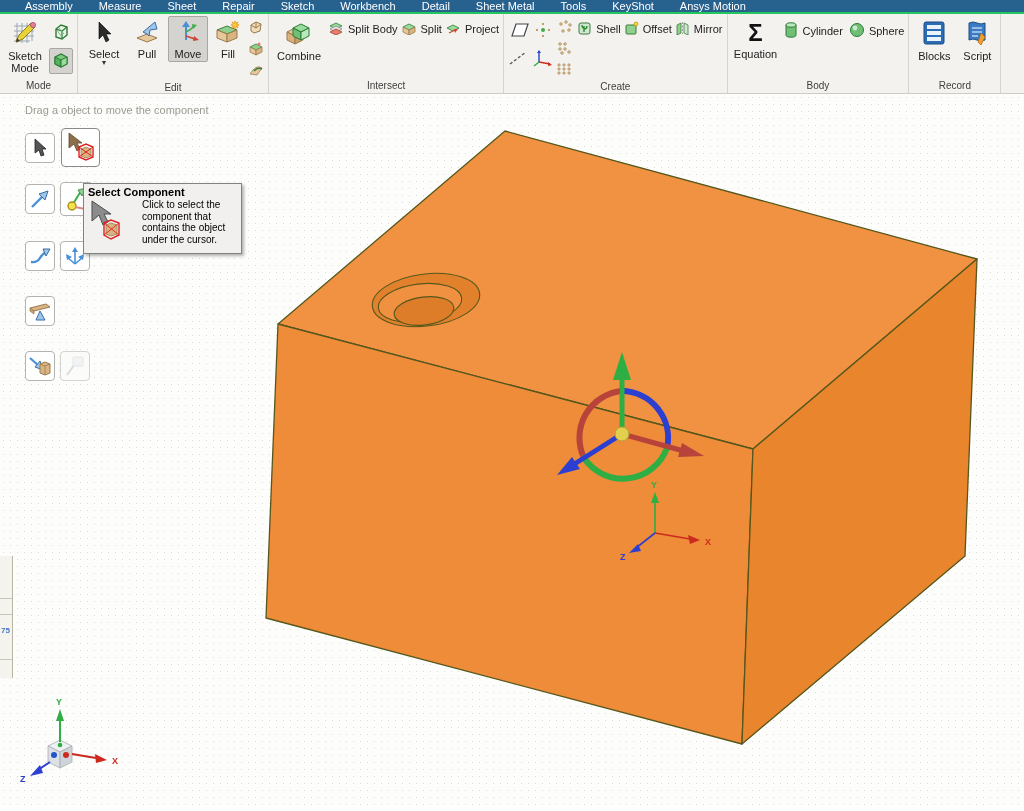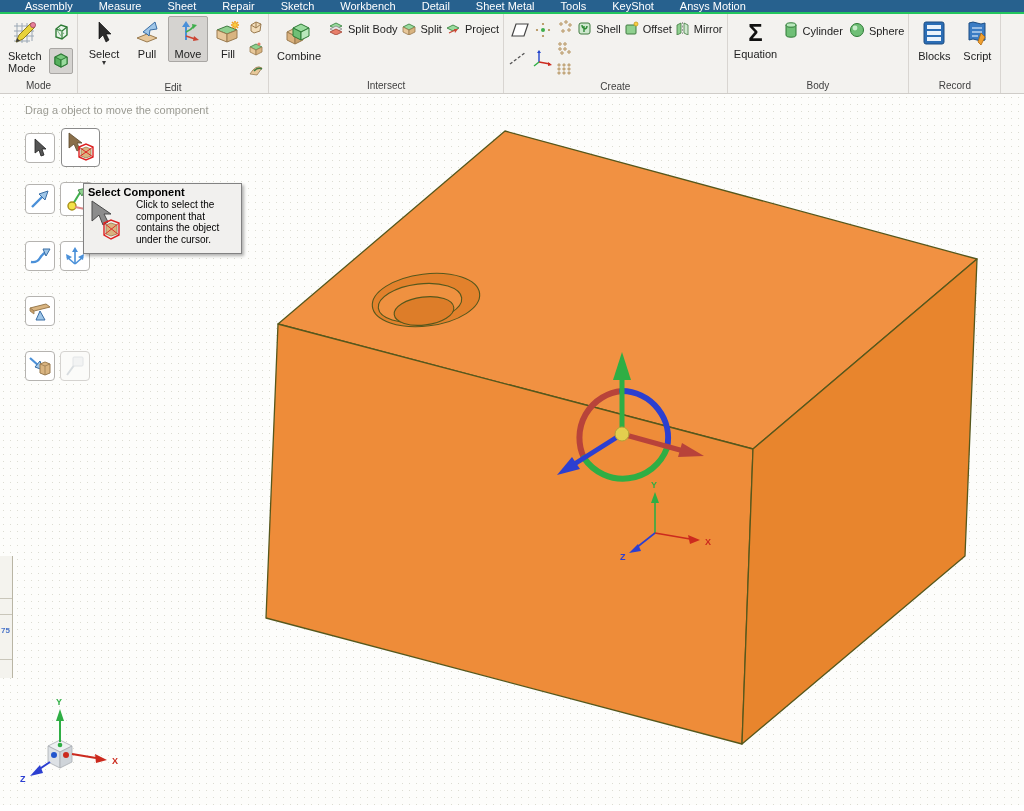--- a/index.html
+++ b/index.html
@@ -12,21 +12,21 @@
   .menubar .mitem { color:#fff; font-size:11px; padding:0 13px; white-space:nowrap; cursor:default; }
 
   
   .ribbon { height:80px; background:#f3f2ef; border-bottom:1px solid #cfccc8;
     display:flex; align-items:stretch; }
   .rgroup { display:flex; flex-direction:column; border-right:1px solid #d8d5d1; padding:2px 4px 0 4px; }
   .rgroup-content { flex:1; display:flex; align-items:flex-start; gap:3px; }
   .rgroup-label { text-align:center; font-size:10px; color:#3f3f3f; padding:1px 0 2px 0; }
   .rbtn { display:flex; flex-direction:column; align-items:center; justify-content:flex-start;
     font-size:11px; color:#222; padding:3px 3px 1px 3px; border:1px solid transparent; border-radius:2px; cursor:default; }
-  .rbtn .lbl { margin-top:2px; text-align:left; line-height:12px; }
+  .rbtn .lbl { margin-top:2px; text-align:center; line-height:12px; }
   .rbtn.pressed { background:#d5d3d0; border:1px solid #a9a7a4; }
   .smallcol { display:flex; flex-direction:column; gap:2px; padding-top:4px; }
   .listcol { display:flex; flex-direction:row; gap:3px; padding-top:5px; }
   .litem { display:flex; align-items:center; gap:4px; font-size:11px; color:#222; }
   .caret { font-size:8px; color:#333; line-height:6px; }
   .sigma { font-size:24px; font-weight:bold; color:#111; line-height:26px; }
 
   
   .canvas { position:relative; width:1024px; height:711px; background:#fdfdfb;
     background-image:radial-gradient(#dcdcd2 0.8px, rgba(0,0,0,0) 0.9px);
@@ -38,21 +38,21 @@
   .pal { position:absolute; width:30px; height:30px; background:#fff; border:1px solid #b5b3b0;
     border-radius:4px; display:flex; align-items:center; justify-content:center; }
   .pal.big { width:39px; height:39px; border-color:#8a8a8a; }
   .pal.disabled { border-color:#d5d3d0; background:#fbfbf9; }
 
   
   .tooltip { position:absolute; left:83px; top:89px; width:159px; height:71px;
     background:#f1f0ee; border:1px solid #828282; box-shadow:2px 2px 3px rgba(0,0,0,.3);
     padding:2px 4px; z-index:30; }
   .tooltip .tt-title { font-size:11px; font-weight:bold; color:#000; }
-  .tooltip .tt-row { display:flex; gap:12px; margin-top:1px; }
+  .tooltip .tt-row { display:flex; gap:18px; margin-top:1px; }
   .tooltip .tt-body { font-size:10px; color:#000; line-height:11.5px; width:92px; }
 
   
   .sliver { position:absolute; left:0; top:462px; width:13px; height:122px;
     background:#f4f3ee; border-right:1px solid #b9b5a4; }
   .sliver .s1 { position:absolute; left:0; top:42px; width:12px; border-top:1px solid #c9c6ba; }
   .sliver .s2 { position:absolute; left:0; top:58px; width:12px; height:46px; border-top:1px solid #c9c6ba; border-bottom:1px solid #c9c6ba; }
   .sliver .num { position:absolute; left:1px; top:70px; font-size:8px; color:#4a74c8;font-weight:bold; }
 </style>
 </head>

